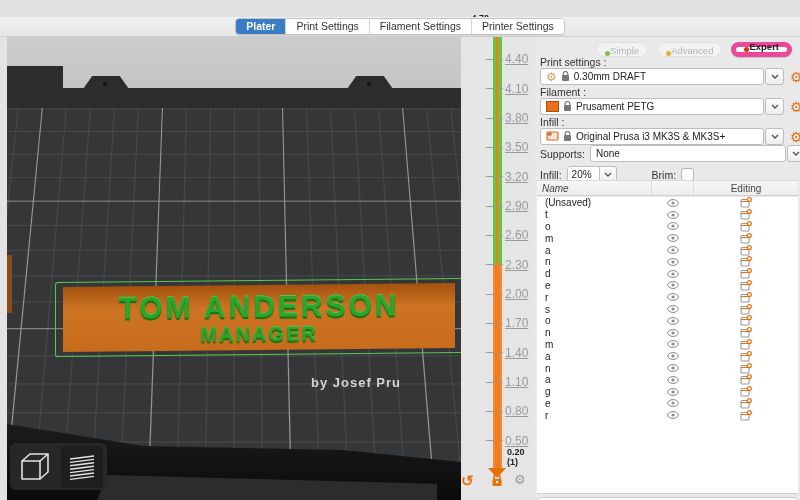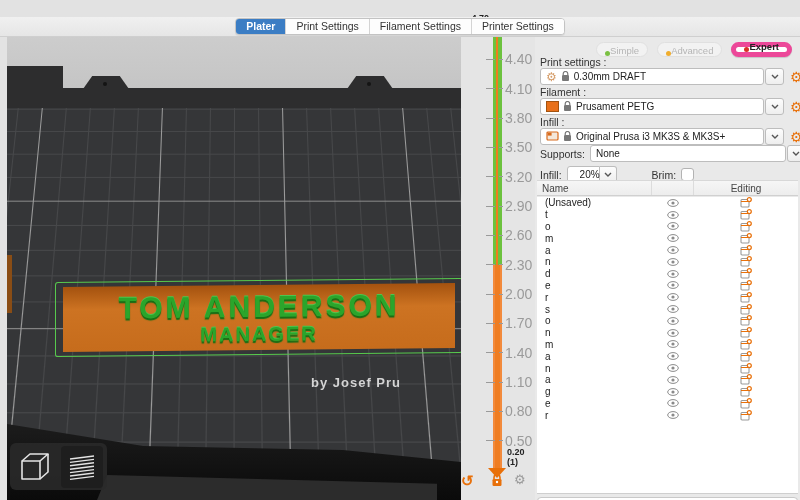--- a/index.html
+++ b/index.html
@@ -85,21 +85,21 @@
     background:linear-gradient(90deg,#f28a3c 0 2px,#ef7d22 2px 7px,#f28a3c 7px 9px); }
   .thumb-top { position:absolute; left:488px; top:21px; width:0; height:0;
     border-left:9px solid transparent; border-right:9px solid transparent;
     border-bottom:10px solid #e8700a; cursor:pointer; }
   .thumb-bottom { position:absolute; left:488px; top:468px; width:0; height:0;
     border-left:9px solid transparent; border-right:9px solid transparent;
     border-top:10px solid #e8700a; cursor:pointer; }
   .tick { position:absolute; left:486px; height:10px; display:flex; align-items:center; }
   .tick-dash { width:9px; height:1px; background:#9a9a9a; margin-right:4px; }
   .tick-dash2 { width:4px; height:1px; background:#9a9a9a; margin-right:2px; }
-  .tick-label { font-size:14px; color:#9a9a9a; }
+  .tick-label { font-size:12px; color:#9a9a9a;text-decoration:underline; }
   .gear-glyph { font-size:15px; line-height:1; cursor:pointer; }
   .sl-gear-top { position:absolute; left:506px; top:22px; color:#e8700a; }
   .sl-undo { position:absolute; left:461px; top:472px; color:#e8700a; font-size:15px;
     font-weight:bold; cursor:pointer; }
   .sl-lock { position:absolute; left:491px; top:474px; cursor:pointer; }
   .sl-gear-bot { position:absolute; left:514px; top:473px; color:#9b9b9b; font-size:13px; }
 
   
   .panel { position:absolute; top:20px; left:535px; width:265px; height:480px; background:#e9e9e9; }
   .modes { position:absolute; top:22px; right:8px; display:flex; gap:9px; }
@@ -122,30 +122,30 @@
     line-height:1; cursor:pointer; }
   .swatch { width:13px; height:11px; background:#e8701a; border:1px solid #a35310; }
   .preset-gear { color:#c77b35; font-size:12px; line-height:1; opacity:.75; }
 
   .supports-row { position:absolute; left:5px; top:125px; display:flex; align-items:center; }
   .supports-label { font-size:10.5px; color:#333; margin-right:5px; }
   .supports-box { display:flex; align-items:center; width:196px; height:17px; background:#fff;
     border:1px solid #bdbdbd; border-radius:3px; padding:0 5px; font-size:10px; color:#222; }
   .infill-row { position:absolute; left:5px; top:146px; display:flex; align-items:center; height:17px; }
   .small-box { display:flex; align-items:center; width:33px; height:17px; background:#fff;
-    border:1px solid #bdbdbd; border-radius:3px 0 0 3px; padding:0 12px; font-size:10px; color:#222; }
+    border:1px solid #bdbdbd; border-radius:3px 0 0 3px; padding:0 4px; font-size:10px; color:#222; }
   .small-chev { width:17px; height:17px; background:linear-gradient(#fdfdfd,#eee);
     border:1px solid #bdbdbd; border-left:none; border-radius:0 3px 3px 0;
     display:flex; align-items:center; justify-content:center; cursor:pointer; }
   .checkbox { width:13px; height:13px; background:#fff; border:1px solid #b3b3b3;
     border-radius:3px; cursor:pointer; }
   .obj-header { position:absolute; left:2px; top:160px; width:261px; height:16px;
     background:linear-gradient(#f6f6f6,#ededed); border-top:1px solid #d8d8d8;
     border-bottom:1px solid #d0d0d0; display:flex; font-size:10px; color:#444; }
-  .oh-name { width:115px; padding:2px 0 0 5px; border-right:1px solid #dcdcdc; }
+  .oh-name { width:115px; padding:2px 0 0 5px; border-right:1px solid #dcdcdc;font-style:italic; }
   .oh-eye { width:42px; border-right:1px solid #dcdcdc; }
   .oh-edit { flex:1; text-align:center; padding-top:2px; }
   .obj-list { position:absolute; left:2px; top:177px; width:261px; height:297px;
     background:#fff; border-bottom:1px solid #cfcfcf; overflow:hidden; }
   .obj-row { display:flex; align-items:center; height:11.8px; font-size:10px; color:#222; cursor:pointer; }
   .or-name { width:115px; padding-left:8px; white-space:nowrap; }
   .or-eye { width:42px; display:flex; justify-content:center; }
   .or-edit { flex:1; display:flex; justify-content:center; }
 
   .slice-btn { position:absolute; left:2px; top:477px; width:261px; height:16px;

